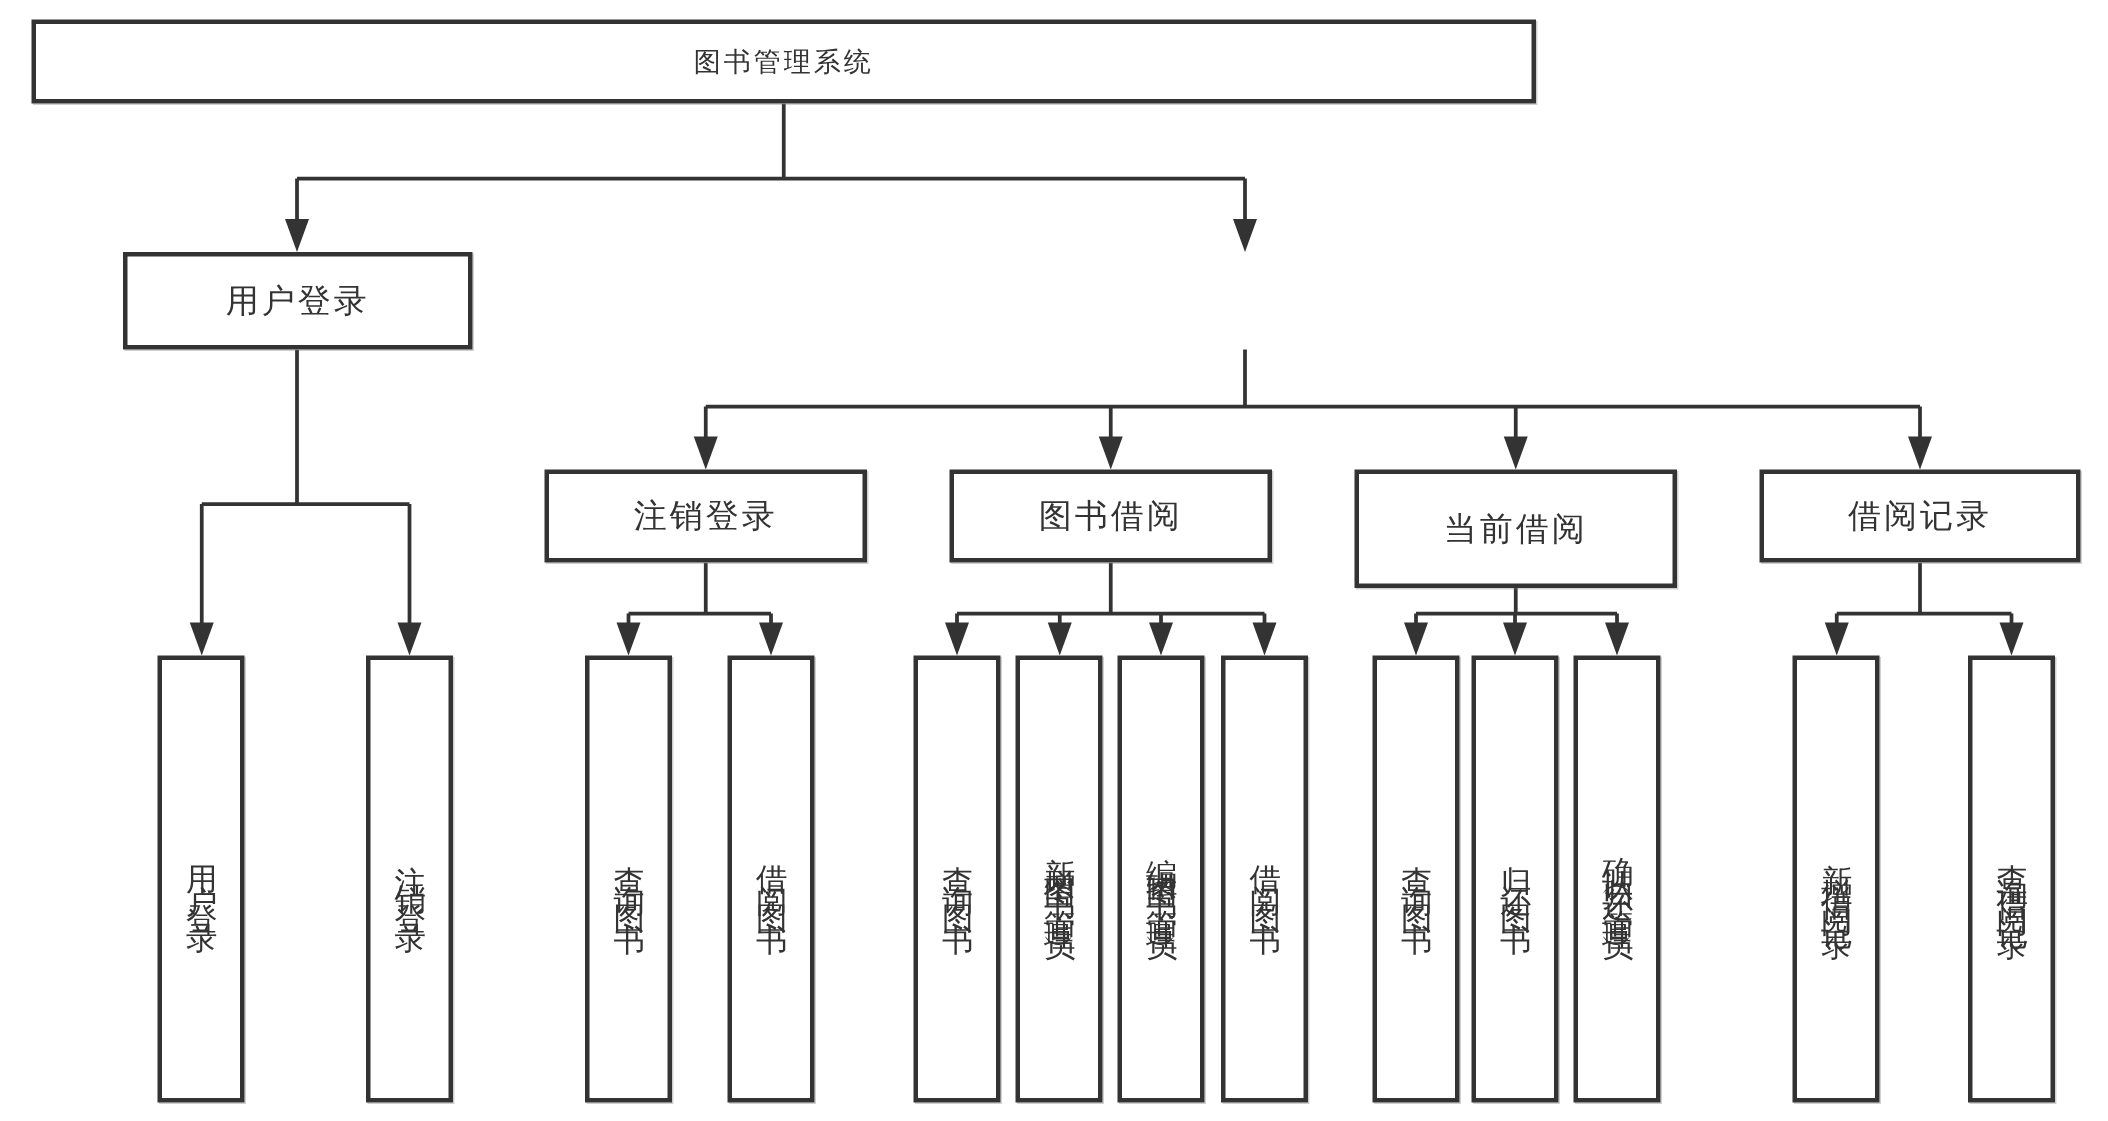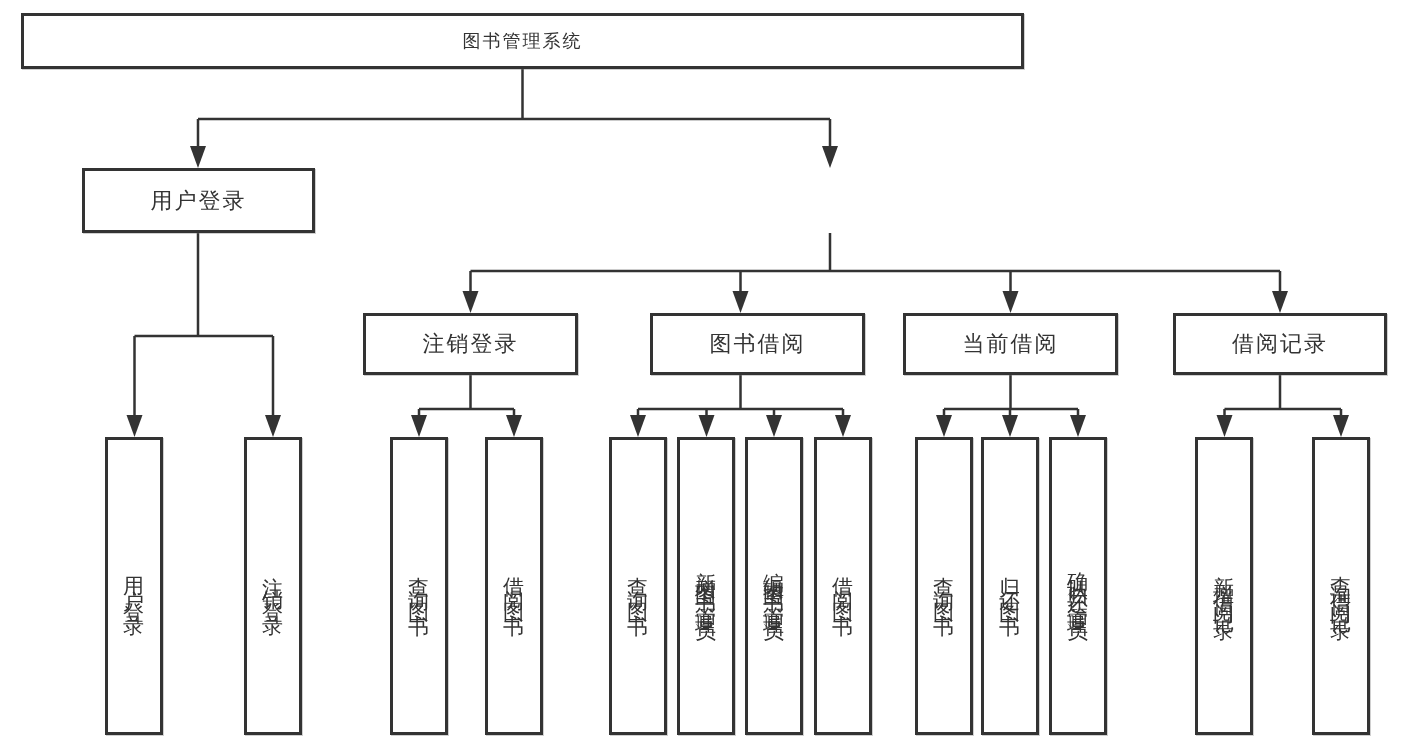--- a/index.html
+++ b/index.html
@@ -121,24 +121,24 @@
     <span class="h-label">图书管理系统</span>
   </div>
 
   <div class="node" style="left:82px; top:168px; width:233px; height:65px;">
     <span class="h-label">用户登录</span>
   </div>
 
   <div class="node" style="left:363px; top:313px; width:215px; height:62px;">
     <span class="h-label">注销登录</span>
   </div>
-  <div class="node" style="left:650px; top:313px; width:215px; height:62px;align-items:center;">
+  <div class="node" style="left:633px; top:313px; width:215px; height:62px;align-items:center;">
     <span class="h-label">图书借阅</span>
   </div>
-  <div class="node" style="left:903px; top:313px; width:215px; height:62px;">
+  <div class="node" style="left:903px; top:313px; width:215px; height:79px;">
     <span class="h-label">当前借阅</span>
   </div>
   <div class="node" style="left:1173px; top:313px; width:214px; height:62px;">
     <span class="h-label">借阅记录</span>
   </div>
 
   <div class="leaf" style="left:105px;">
     <span class="v-label">用户登录</span>
   </div>
   <div class="leaf" style="left:244px;">

